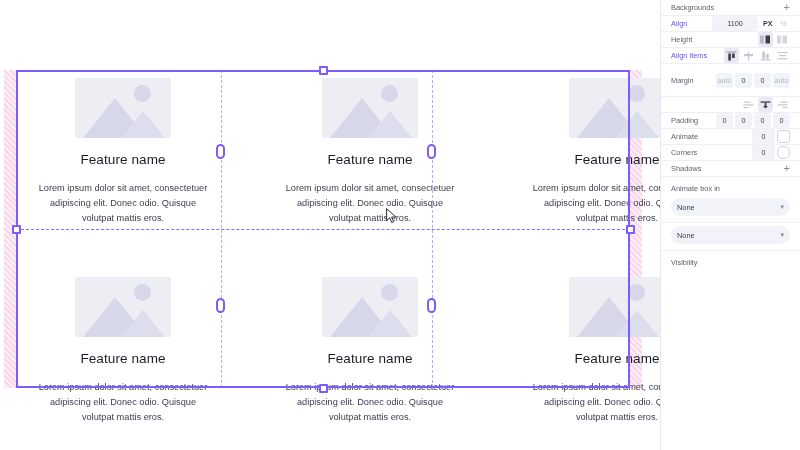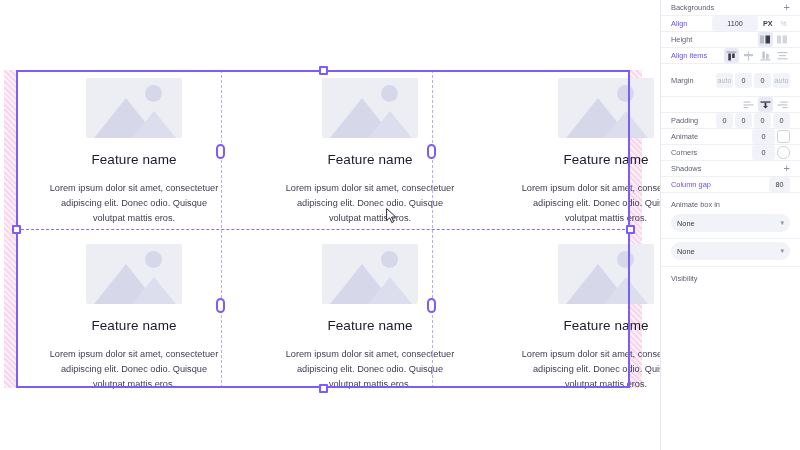--- a/index.html
+++ b/index.html
@@ -26,20 +26,21 @@
     opacity:.95;
   }
   .margin-strip.left{left:4px;}
   .margin-strip.right{left:630px;}
 
   
   .grid{
     position:absolute;left:16px;top:70px;width:708px;height:318px;
     display:grid;grid-template-columns:repeat(3,1fr);grid-template-rows:1fr 1fr;
     box-sizing:border-box;
+    gap:33px;
   }
   .card{
     position:relative;display:flex;flex-direction:column;align-items:center;
     padding:8px 14px 6px 14px;box-sizing:border-box;text-align:center;
   }
   .ph{
     width:96px;height:60px;background:#eceef4;border-radius:2px;
     position:relative;overflow:hidden;flex:none;margin-bottom:14px;
   }
   .ph .sun{position:absolute;right:20px;top:7px;width:17px;height:17px;border-radius:50%;background:#d6d8ea;}
@@ -345,24 +346,20 @@
         <div class="sq" style="border-radius:6px"></div>
       </div>
     </div>
 
     <div class="row">
       <span class="lbl">Shadows</span>
       <span class="plus">+</span>
     </div>
 
 
-    <div class="row">
-      <span class="lbl act">Column gap</span>
-      <div class="fld sm">80</div>
-    </div>
 
     <div class="seclabel">Animate box in</div>
     <div class="selwrap">
       <div class="sel">
         <span>None</span>
         <span class="chev">▾</span>
       </div>
     </div>
     <div class="divider"></div>
 

